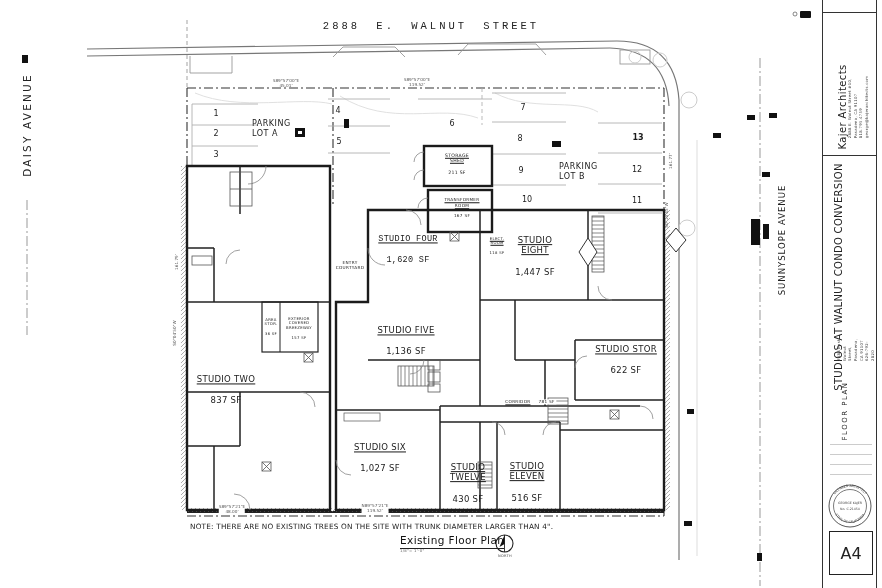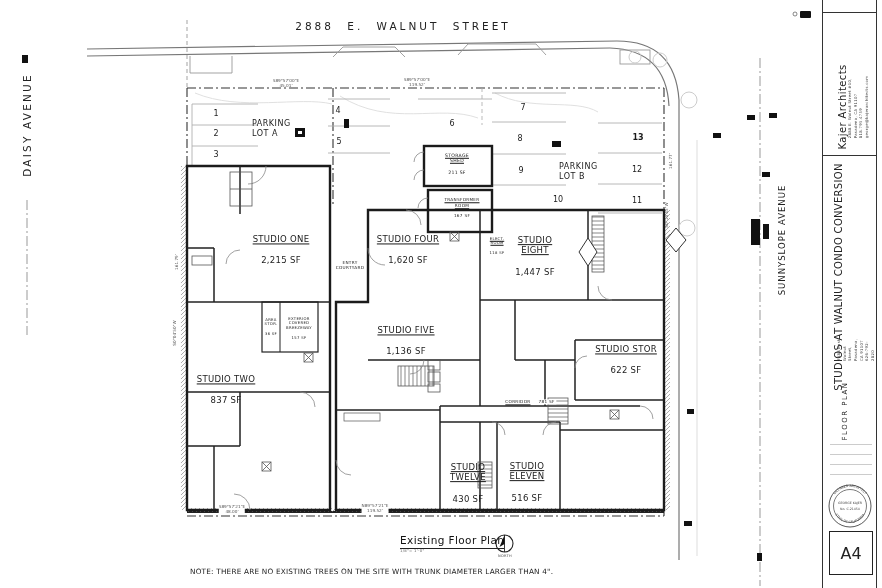--- a/index.html
+++ b/index.html
@@ -12,21 +12,21 @@
   .sname{text-decoration:underline;text-underline-offset:1px;}
   .s85{font-size:8.5px;}
   .s46{font-size:4.6px;}
   .s42{font-size:4.2px;}
   .s38{font-size:3.8px;}
   .brg{font-size:4.2px;color:#555;line-height:1.3;letter-spacing:0;}
   .street{font-size:10.5px;letter-spacing:3px;word-spacing:7px;color:#222;}
   .ave{font-size:10px;letter-spacing:2.2px;color:#222;}
   .pklbl{font-size:8px;line-height:1.3;letter-spacing:.5px;text-align:left;transform:none;}
   .pknum{font-size:8px;transform:translate(-50%,-50%);position:absolute;}
-  .note{font-size:7.3px;letter-spacing:.2px;transform:none;text-align:left;white-space:nowrap;margin-top:45px;}
+  .note{font-size:7.3px;letter-spacing:.2px;transform:none;text-align:left;white-space:nowrap;}
   .ptitle{font-size:10.5px;letter-spacing:.4px;border-bottom:1.2px solid #222;padding-bottom:1px;
           transform:none;white-space:nowrap;color:#111;}
   .pscale{font-size:3.8px;color:#666;transform:none;}
   .tbline{position:absolute;background:#333;}
   .tb-big{font-size:10px;letter-spacing:.4px;color:#222;}
   .tb-small{font-size:3.8px;line-height:1.5;color:#444;text-align:left;white-space:pre-line;}
   .tb-fp{font-size:7px;letter-spacing:1.5px;color:#222;}
   .a4box{position:absolute;left:829px;top:531px;width:42px;height:42px;border:1.5px solid #222;
          display:flex;align-items:center;justify-content:center;font-size:16px;color:#222;}
   .revline{position:absolute;height:1px;background:#ccc;left:830px;width:42px;}
@@ -222,39 +222,39 @@
         <textPath href="#arcT" startOffset="50%">LICENSED ARCHITECT</textPath>
       </text>
       <text font-size="3.2" fill="#444" text-anchor="middle">
         <textPath href="#arcB" startOffset="50%">STATE OF CALIFORNIA</textPath>
       </text>
       <text x="850" y="504" font-size="3.2" fill="#444" text-anchor="middle">GEORGE KAJER</text>
       <text x="850" y="510" font-size="3.2" fill="#444" text-anchor="middle">No. C-21454</text>
     </g>
   </svg>
 
-  <div class="lbl street" style="left:403px;top:27px;">2888 E. WALNUT STREET</div>
+  <div class="lbl street" style="left:431px;top:27px;font-family:Liberation Mono, monospace;">2888 E. WALNUT STREET</div>
   <div class="lbl rot ave" style="left:28px;top:125px;font-size:10.5px;">DAISY AVENUE</div>
   <div class="lbl rot ave" style="left:782px;top:240px;font-size:8.5px;letter-spacing:1px;">SUNNYSLOPE AVENUE</div>
 
-  <div class="lbl s85" style="left:281px;top:250px;width:110px;">
-    <div class="sname">STUDIO ONE</div>
-    <div>2,215 SF</div>
-  </div>
   <div class="lbl s85" style="left:226px;top:390px;width:110px;">
     <div class="sname">STUDIO TWO</div>
     <div>837 SF</div>
   </div>
-  <div class="lbl s85" style="left:408px;top:250px;width:110px;">
+  <div class="lbl s85" style="left:408px;top:250px;width:110px;font-family:Liberation Mono, monospace;">
     <div class="sname">STUDIO FOUR</div>
     <div>1,620 SF</div>
   </div>
   <div class="lbl s85" style="left:406px;top:341px;width:110px;">
     <div class="sname">STUDIO FIVE</div>
     <div>1,136 SF</div>
+  </div>
+  <div class="lbl s85" style="left:380px;top:458px;width:110px;">
+    <div class="sname">STUDIO SIX</div>
+    <div>1,027 SF</div>
   </div>
   <div class="lbl s85" style="left:535px;top:256px;width:54px;">
     <div class="sname">STUDIO EIGHT</div>
     <div>1,447 SF</div>
   </div>
   <div class="lbl s85" style="left:626px;top:360px;width:110px;">
     <div class="sname">STUDIO STOR</div>
     <div>622 SF</div>
   </div>
   <div class="lbl s85" style="left:527px;top:482px;width:60px;">
@@ -305,21 +305,21 @@
 LOT B</div>
   <span class="pknum" style="left:216px;top:113px;">1</span>
   <span class="pknum" style="left:216px;top:133px;">2</span>
   <span class="pknum" style="left:216px;top:154px;">3</span>
   <span class="pknum" style="left:338px;top:110px;">4</span>
   <span class="pknum" style="left:339px;top:141px;">5</span>
   <span class="pknum" style="left:452px;top:123px;">6</span>
   <span class="pknum" style="left:523px;top:107px;">7</span>
   <span class="pknum" style="left:520px;top:138px;">8</span>
   <span class="pknum" style="left:521px;top:170px;">9</span>
-  <span class="pknum" style="left:558px;top:199px;">10</span>
+  <span class="pknum" style="left:527px;top:199px;">10</span>
   <span class="pknum" style="left:637px;top:200px;">11</span>
   <span class="pknum" style="left:637px;top:169px;">12</span>
   <span class="pknum" style="left:638px;top:137px;font-weight:bold;">13</span>
 
   <div class="lbl brg" style="left:286px;top:83px;">S89°57'00"E
 45.01'</div>
   <div class="lbl brg" style="left:417px;top:82px;">S89°57'00"E
 119.52'</div>
   <div class="lbl brg" style="left:232px;top:509px;background:#fff;">S89°57'21"E
 48.00'</div>

